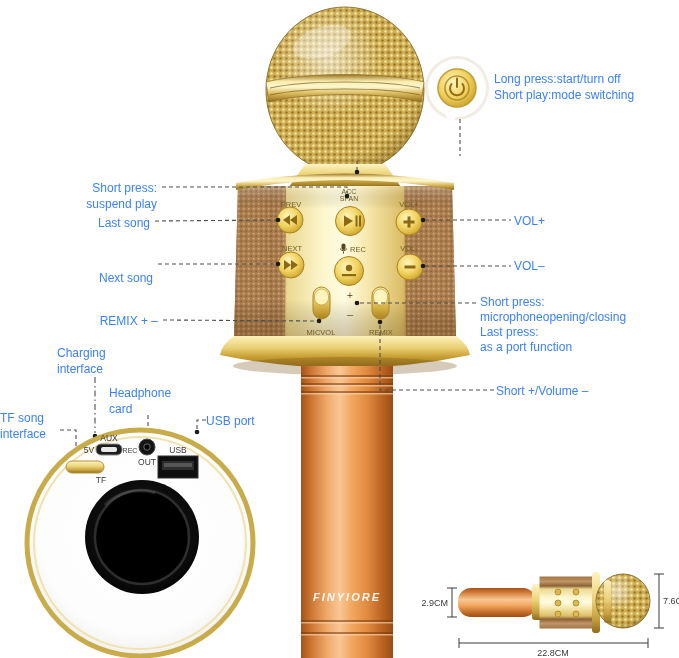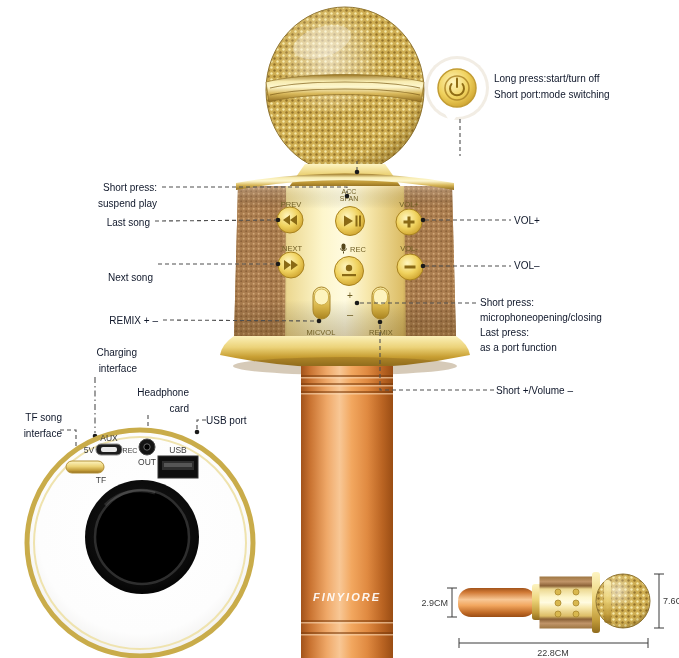--- a/index.html
+++ b/index.html
@@ -1,21 +1,21 @@
 <!DOCTYPE html>
 <html><head>
 <meta charset="utf-8">
 <style>
   html,body{margin:0;padding:0;background:#ffffff;}
   .canvas{position:relative;width:679px;height:658px;background:#ffffff;overflow:hidden;
           font-family:"Liberation Sans",sans-serif;}
   .canvas svg{position:absolute;left:0;top:0;}
-  .lbl{position:absolute;color:#0f172a;font-size:10px;line-height:16px;white-space:nowrap;}
+  .lbl{position:absolute;color:#3b82f6;font-size:12px;line-height:16px;white-space:nowrap;}
   .lbl.r{text-align:right;}
-  .lbl.c{text-align:right;white-space:normal;}
+  .lbl.c{text-align:left;white-space:normal;}
   svg text{font-family:"Liberation Sans",sans-serif;}
 </style>
 </head>
 <body>
 
 <div class="canvas">
 
 <svg width="679" height="658" viewBox="0 0 679 658">
   <defs>
     <pattern id="mesh" width="6" height="6" patternUnits="userSpaceOnUse">
@@ -323,21 +323,21 @@
       <line x1="648" y1="638" x2="648" y2="648"></line>
     </g>
     <text x="448" y="606" font-size="9" fill="#3a3a3a" text-anchor="end">2.9CM</text>
     <text x="663" y="604" font-size="9" fill="#3a3a3a" text-anchor="start">7.6CM</text>
     <text x="553" y="656" font-size="9" fill="#3a3a3a" text-anchor="middle">22.8CM</text>
   </g>
 </svg>
 
 <div class="lbl" style="left:494px;top:71px">
   <div>Long press:start/turn off</div>
-  <div>Short port:mode switching</div>
+  <div>Short play:mode switching</div>
 </div>
 
 <div class="lbl r" style="right:522px;top:180px">
   <div>Short press:</div>
   <div>suspend play</div>
 </div>
 
 <div class="lbl r" style="right:529px;top:215px">Last song</div>
 <div class="lbl r" style="right:526px;top:270px">Next song</div>
 <div class="lbl r" style="right:521px;top:313px">REMIX + –</div>

